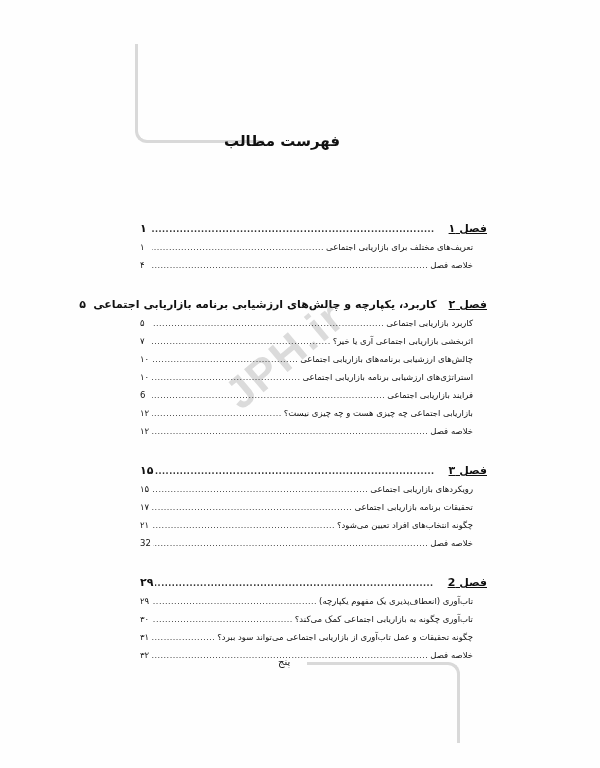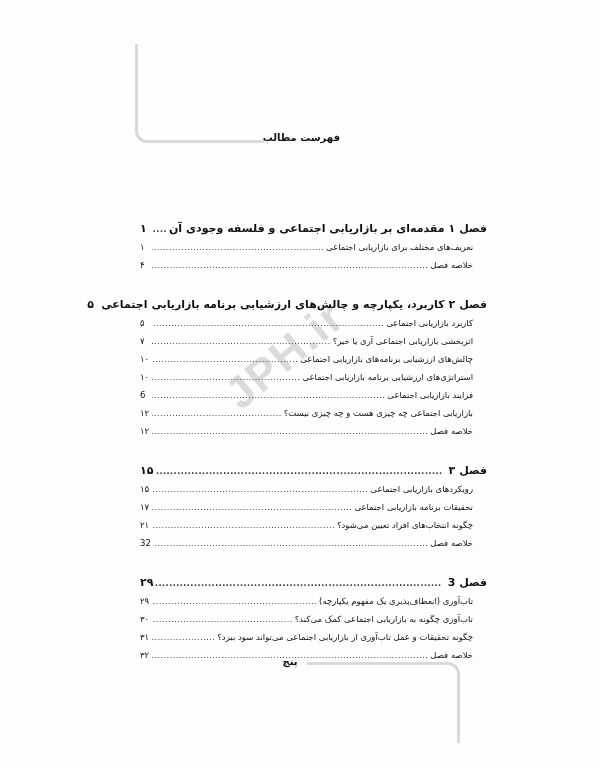--- a/index.html
+++ b/index.html
@@ -12,36 +12,36 @@
     border-left:3px solid #d9d9d9; border-bottom:3px solid #d9d9d9;
     border-bottom-left-radius:12px;
   }
   .bracket-br {
     position:absolute; left:307px; top:662px; width:150px; height:78px;
     border-right:3px solid #d9d9d9; border-top:3px solid #d9d9d9;
     border-top-right-radius:12px;
   }
   .toc-title {
     position:absolute; top:132px; left:270px; width:70px; text-align:right;
-    direction:rtl; font-size:10px; font-weight:bold; white-space:nowrap;
+    direction:rtl; font-size:15px; font-weight:bold; white-space:nowrap;
   }
   .page-num {
-    position:absolute; top:656px; left:278px; width:24px; text-align:center;
-    direction:rtl; font-size:10px; font-weight:bold;
+    position:absolute; top:656px; left:278px; width:24px; text-align:left;
+    direction:rtl; font-size:10px; font-weight:normal;
   }
   .toc {
     position:absolute; left:140px; width:347px; top:222px; direction:rtl;
   }
   .chapter { margin-bottom:20px; }
   .ch-row, .sub-row {
     display:flex; align-items:baseline; direction:rtl; white-space:nowrap;
   }
   .ch-row { height:20px; font-size:11px; font-weight:bold; }
   .sub-row { height:18px; font-size:8.5px; padding-right:14px; }
-  .ch-label { margin-left:4px; }
+  .ch-label { margin-left:12px;text-decoration:underline; }
   .title { flex:0 0 auto; }
   .dots {
     flex:1 1 auto; overflow:hidden; margin:0 2px; color:#333;
     letter-spacing:0.5px; font-size:8px;
   }
   .dots::before {
     content:"....................................................................................................................................................................................";
   }
   .ch-row .dots { font-weight:bold; }
   .pg { flex:0 0 auto; min-width:10px; text-align:left; }
@@ -57,21 +57,20 @@
 <div class="bracket-tl"></div>
 <div class="toc-title">فهرست مطالب</div>
 
 <div class="watermark">JPH.ir</div>
 
 <div class="toc">
 
   <div class="chapter">
     <div class="ch-row">
       <span class="ch-label">فصل ۱</span>
-      <span class="title">مقدمه‌ای بر بازاریابی اجتماعی  و فلسفه وجودی آن</span>
       <span class="dots"></span>
       <span class="pg">۱</span>
     </div>
     <div class="sub-row">
       <span class="title">تعریف‌های مختلف برای بازاریابی اجتماعی</span>
       <span class="dots"></span>
       <span class="pg">۱</span>
     </div>
     <div class="sub-row">
       <span class="title">خلاصه فصل</span>
@@ -147,21 +146,21 @@
     </div>
     <div class="sub-row">
       <span class="title">خلاصه فصل</span>
       <span class="dots"></span>
       <span class="pg">32</span>
     </div>
   </div>
 
   <div class="chapter">
     <div class="ch-row">
-      <span class="ch-label">فصل 3</span>
+      <span class="ch-label">فصل 2</span>
       <span class="dots"></span>
       <span class="pg">۲۹</span>
     </div>
     <div class="sub-row">
       <span class="title">تاب‌آوری (انعطاف‌پذیری یک مفهوم یکپارچه)</span>
       <span class="dots"></span>
       <span class="pg">۲۹</span>
     </div>
     <div class="sub-row">
       <span class="title">تاب‌آوری چگونه به بازاریابی اجتماعی کمک می‌کند؟</span>

